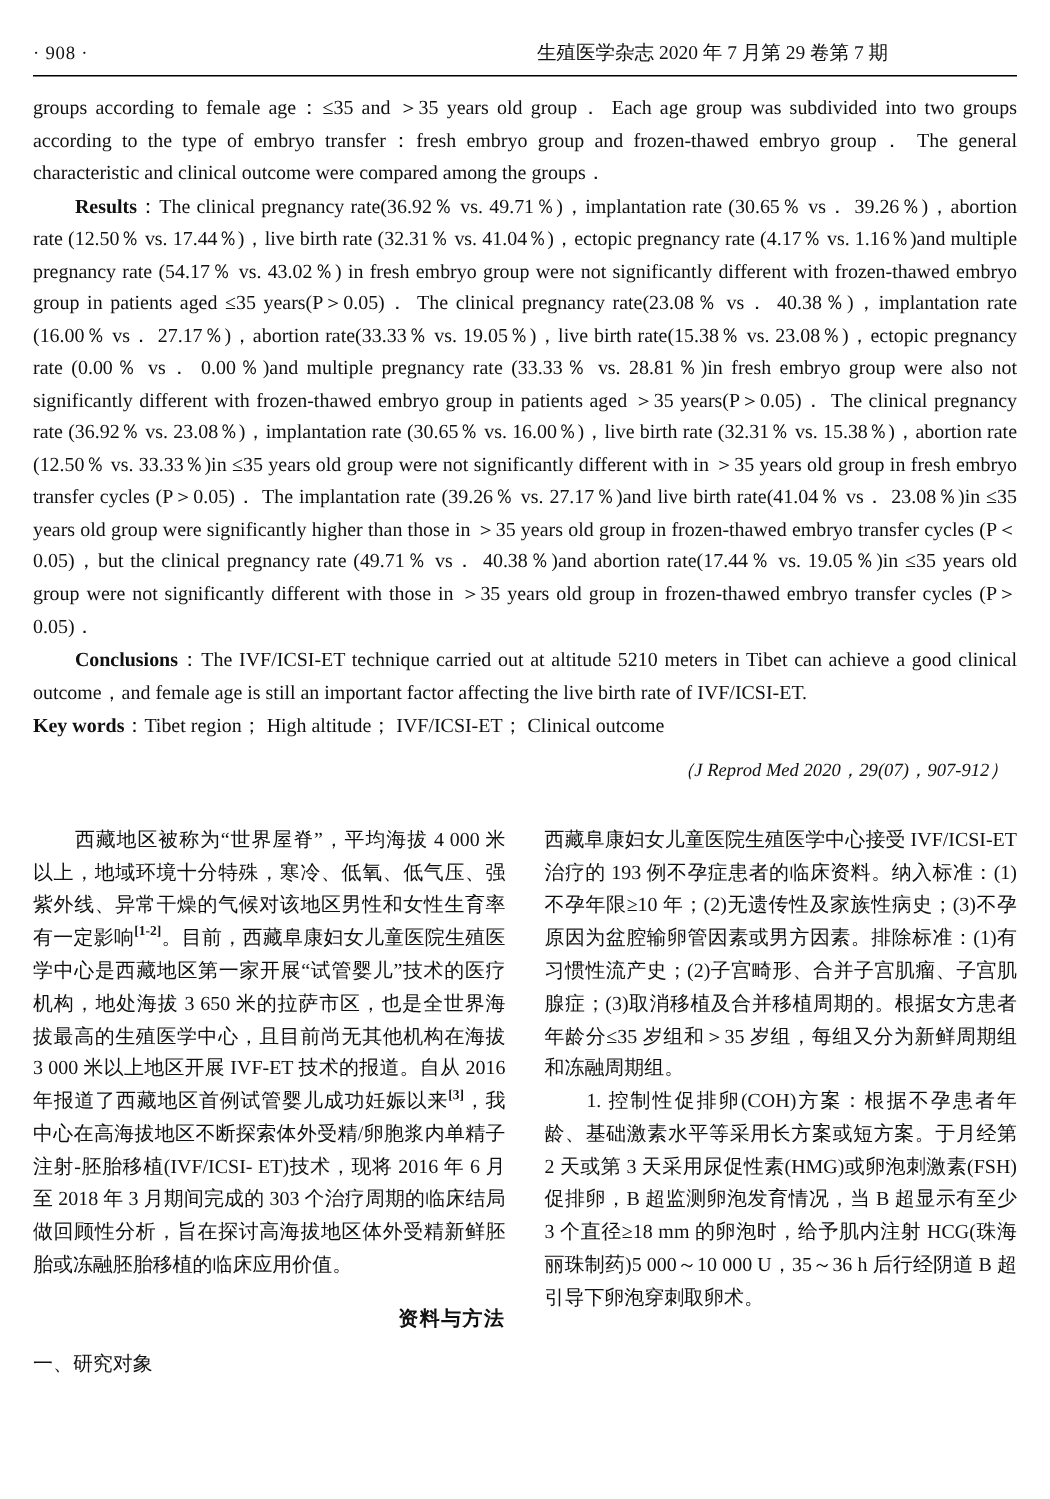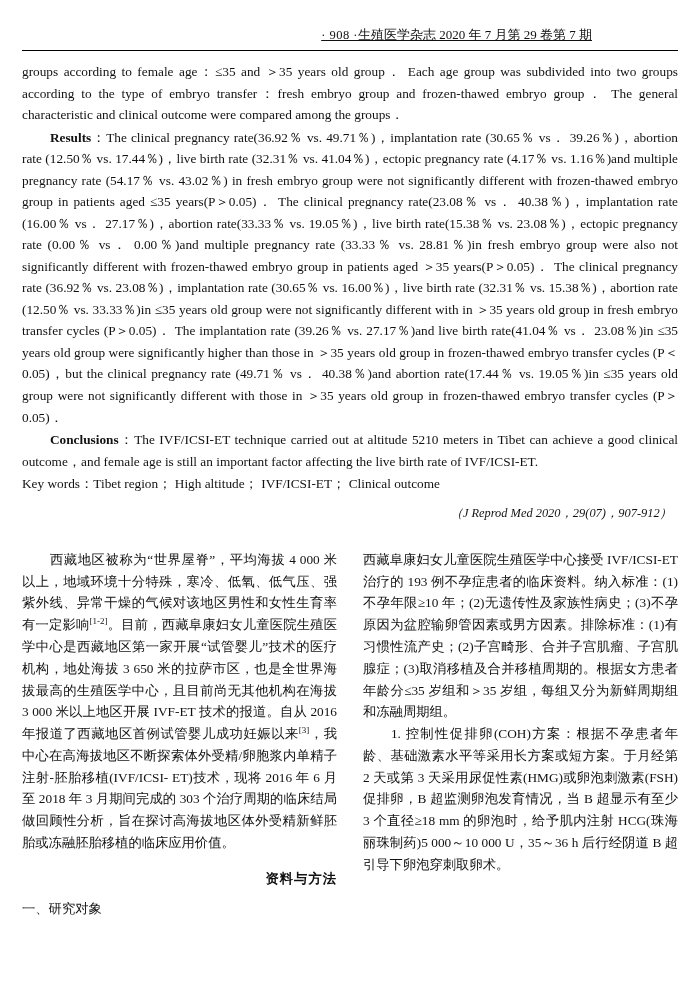--- a/index.html
+++ b/index.html
@@ -17,24 +17,23 @@
     position: relative;
     width: 700px;
     height: 999px;
     box-sizing: border-box;
     padding: 26px 22px 10px 22px;
   }
   
   .runhead {
     display: flex;
     align-items: baseline;
-    justify-content: flex-end;
+    justify-content: space-between;
     font-size: 12.5px;
     padding-bottom: 4px;
-    text-decoration: underline;
   }
   .runhead .folio {
     letter-spacing: 0.5px;
     white-space: nowrap;
   }
   .runhead .journal {
     font-size: 13px;
     white-space: nowrap;
     padding-right: 86px;
   }
@@ -57,21 +56,21 @@
     text-indent: 2.1em;
   }
   .lbl {
     font-weight: bold;
   }
   .kw-line {
     text-indent: 2.1em;
     margin-top: 5px;
   }
   .kw-line .lbl {
-    font-weight: normal;
+    font-weight: bold;
   }
   .srcline {
     text-align: right;
     font-size: 12.4px;
     font-style: italic;
     margin-top: 8px;
     padding-right: 6px;
   }
   
   .cols {
@@ -96,20 +95,21 @@
   .sec-title {
     text-align: right;
     font-weight: bold;
     margin: 14px 0 8px 0;
     letter-spacing: 1px;
   }
   sup {
     font-size: 9px;
     vertical-align: super;
     line-height: 0;
+    font-weight: bold;
   }
 </style>
 </head>
 <body>
 
 <div class="page">
 
   <div class="runhead">
     <div class="folio">· 908 ·</div>
     <div class="journal">生殖医学杂志 2020 年 7 月第 29 卷第 7 期</div>

